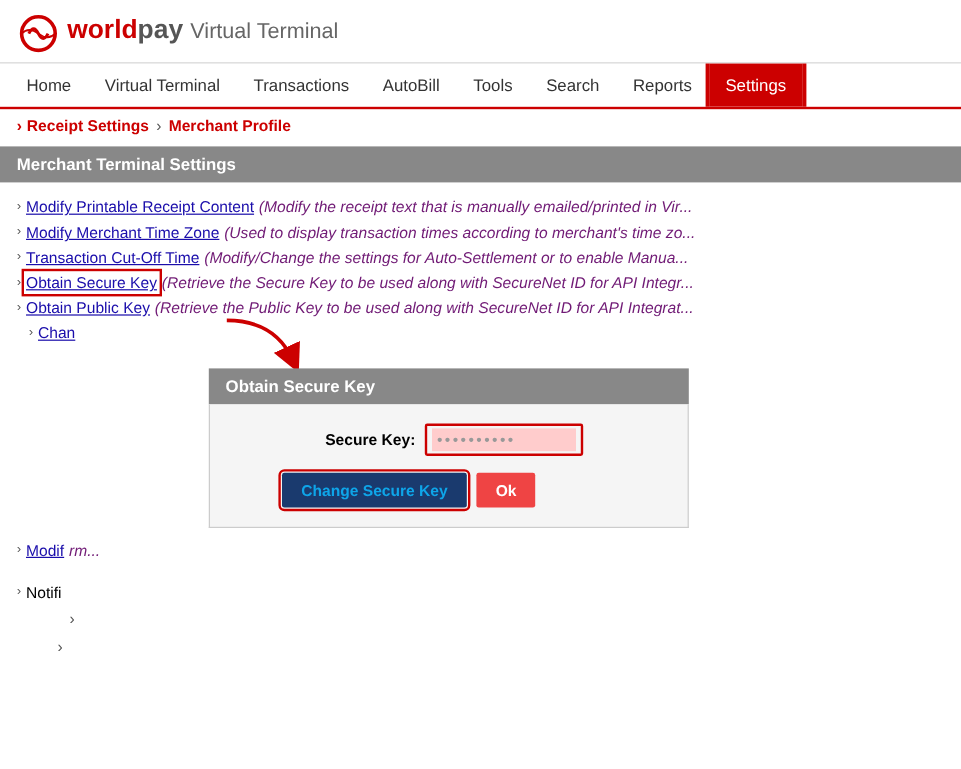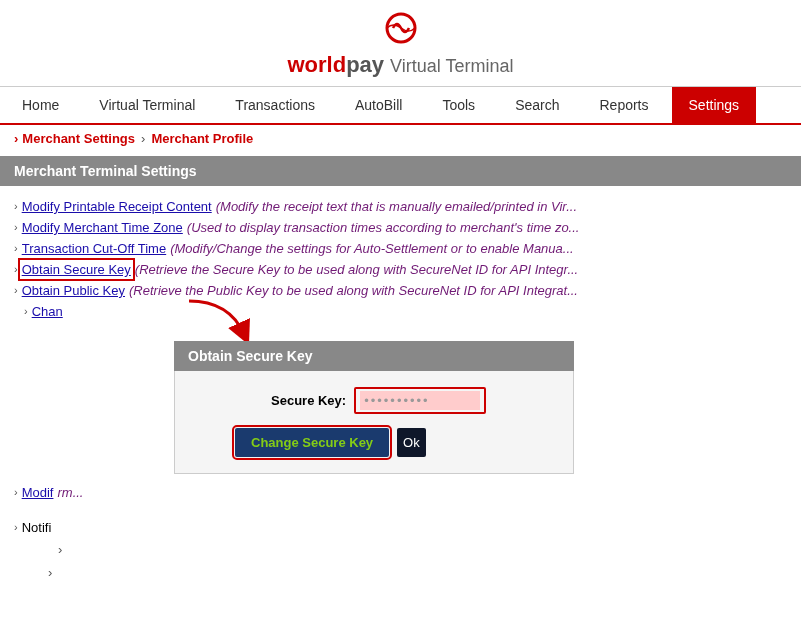--- a/index.html
+++ b/index.html
@@ -1,19 +1,19 @@
 <!DOCTYPE html>
 <html><head>
   <meta charset="utf-8">
   <style>
     * { margin: 0; padding: 0; box-sizing: border-box; }
     body { font-family: Arial, sans-serif; font-size: 13px; background: #fff; width: 801px; min-height: 641px; overflow-x: hidden; }
 
     
-    .header { padding: 12px 16px 8px 16px; display: flex; align-items: center; gap: 8px; border-bottom: 1px solid #ccc; flex-direction: column; }
+    .header { padding: 12px 16px 8px 16px; display: flex; align-items: flex-start; gap: 8px; border-bottom: 1px solid #ccc; }
     .logo-icon { width: 32px; height: 32px; }
     .vt-label { font-size: 18px; color: #666; font-weight: normal; margin-left: 6px; }
 
     
     .nav { background: #fff; border-bottom: 2px solid #cc0000; display: flex; align-items: stretch; padding: 0 8px; }
     .nav-item { padding: 10px 14px; cursor: pointer; font-size: 14px; color: #333; text-decoration: none; font-weight: 500; border: none; background: none; white-space: nowrap; }
     .nav-item.active { background: #cc0000; color: #fff; font-weight: normal; outline: 3px solid #cc0000; }
 
     
     .breadcrumb { padding: 6px 14px; display: flex; align-items: center; gap: 4px; font-size: 13px; }
@@ -33,29 +33,29 @@
 
     
     .popup-section { position: relative; margin-top: 2px; }
     .popup-header { background: #888; color: #fff; padding: 7px 14px; font-weight: bold; font-size: 14px; display: flex; align-items: center; justify-content: space-between; }
     .popup-body { background: #f5f5f5; border: 1px solid #ccc; border-top: none; padding: 16px 20px 16px 60px; }
     .secure-key-row { display: flex; align-items: center; gap: 8px; margin-bottom: 14px; }
     .secure-key-label { font-weight: bold; font-size: 13px; margin-left: 36px; }
     .secure-key-input-wrap { border: 2px solid #cc0000; padding: 2px 4px; border-radius: 2px; display: inline-flex; align-items: center; }
     .secure-key-input { background: #ffcccc; border: none; outline: none; font-size: 13px; width: 120px; padding: 2px 4px; color: #999; letter-spacing: 2px; }
     .popup-buttons { display: flex; gap: 8px; }
-    .btn-change { background: #1a3a6e; color: #84cc16; border: none; padding: 7px 16px; font-size: 13px; font-weight: bold; cursor: pointer; border-radius: 2px; outline: 2px solid #cc0000; outline-offset: 1px; }
-    .btn-ok { background: #0f172a; color: #fff; border: none; padding: 7px 6px; font-size: 13px; font-weight: normal; cursor: pointer; border-radius: 2px; }
+    .btn-change { background: #1a3a6e; color: #0ea5e9; border: none; padding: 7px 16px; font-size: 13px; font-weight: bold; cursor: pointer; border-radius: 2px; outline: 2px solid #cc0000; outline-offset: 1px; }
+    .btn-ok { background: #ef4444; color: #fff; border: none; padding: 7px 16px; font-size: 13px; font-weight: bold; cursor: pointer; border-radius: 2px; }
 
     
     .notif-section { padding: 4px 14px; }
     .sub-item { padding-left: 20px; display: flex; gap: 4px; align-items: center; }
 
     
-    .nav { overflow: hidden; gap: 12px; }
+    .nav { overflow: hidden; }
     .content .menu-item .desc { overflow: hidden; white-space: nowrap; text-overflow: ellipsis; max-width: 520px; }
   </style>
 </head>
 <body>
 
 <div class="header">
   <svg class="logo-icon" viewBox="0 0 32 32" xmlns="http://www.w3.org/2000/svg">
     <circle cx="16" cy="16" r="14" fill="none" stroke="#cc0000" stroke-width="3"></circle>
     <path d="M8 16 Q12 8 16 16 Q20 24 24 16" fill="none" stroke="#cc0000" stroke-width="2.5"></path>
     <path d="M2 16 Q8 10 16 16 Q24 22 30 16" fill="none" stroke="#cc0000" stroke-width="1.5"></path>
@@ -71,21 +71,21 @@
   <a class="nav-item">Transactions</a>
   <a class="nav-item">AutoBill</a>
   <a class="nav-item">Tools</a>
   <a class="nav-item">Search</a>
   <a class="nav-item">Reports</a>
   <a class="nav-item active">Settings</a>
 </div>
 
 <div class="breadcrumb">
   <span style="color:#cc0000;font-weight:bold;">›</span>
-  <a href="#">Merchant Settings</a>
+  <a href="#">Receipt Settings</a>
   <span class="sep">›</span>
   <a href="#">Merchant Profile</a>
 </div>
 
 <div class="section-header">Merchant Terminal Settings</div>
 
 <div class="content">
   <div class="menu-item">
     <span class="arrow">›</span>
     <a href="#">Modify Printable Receipt Content</a>

